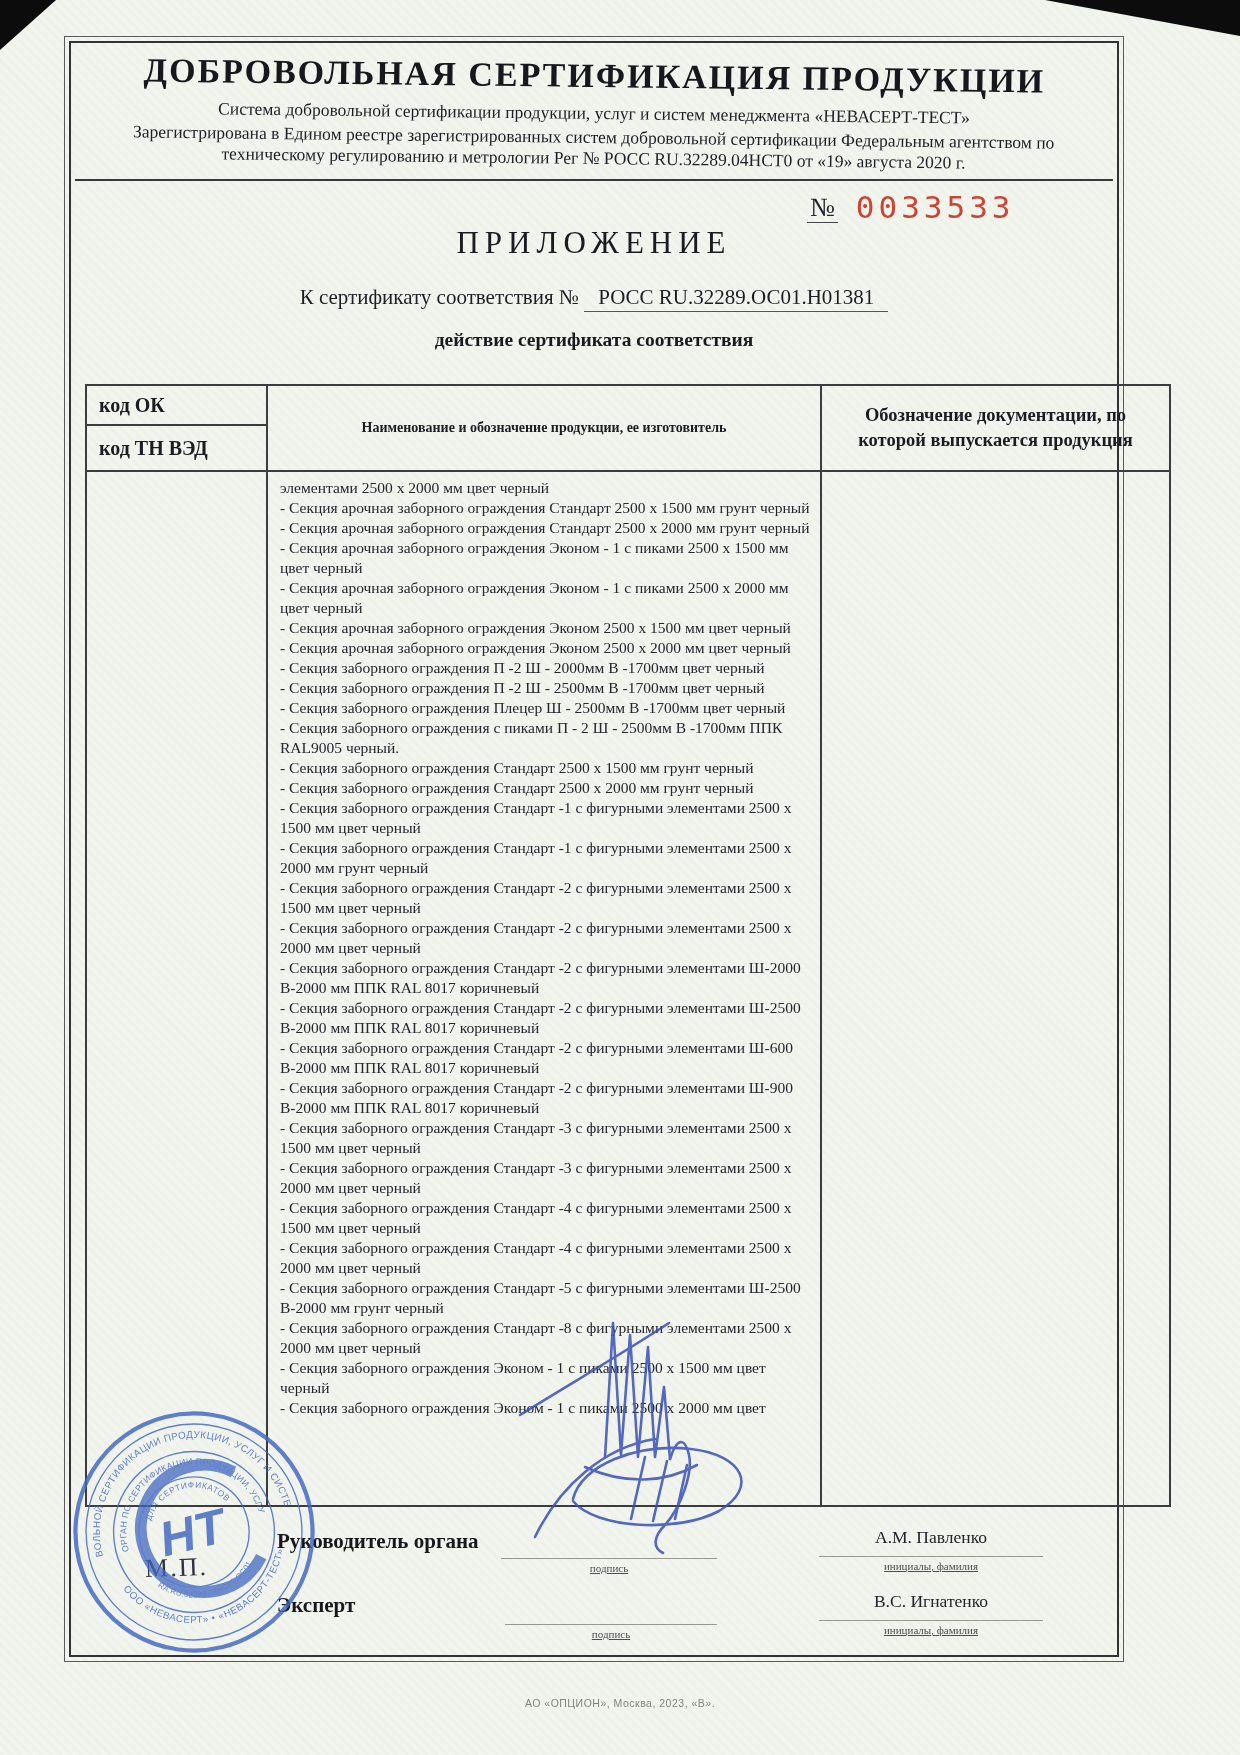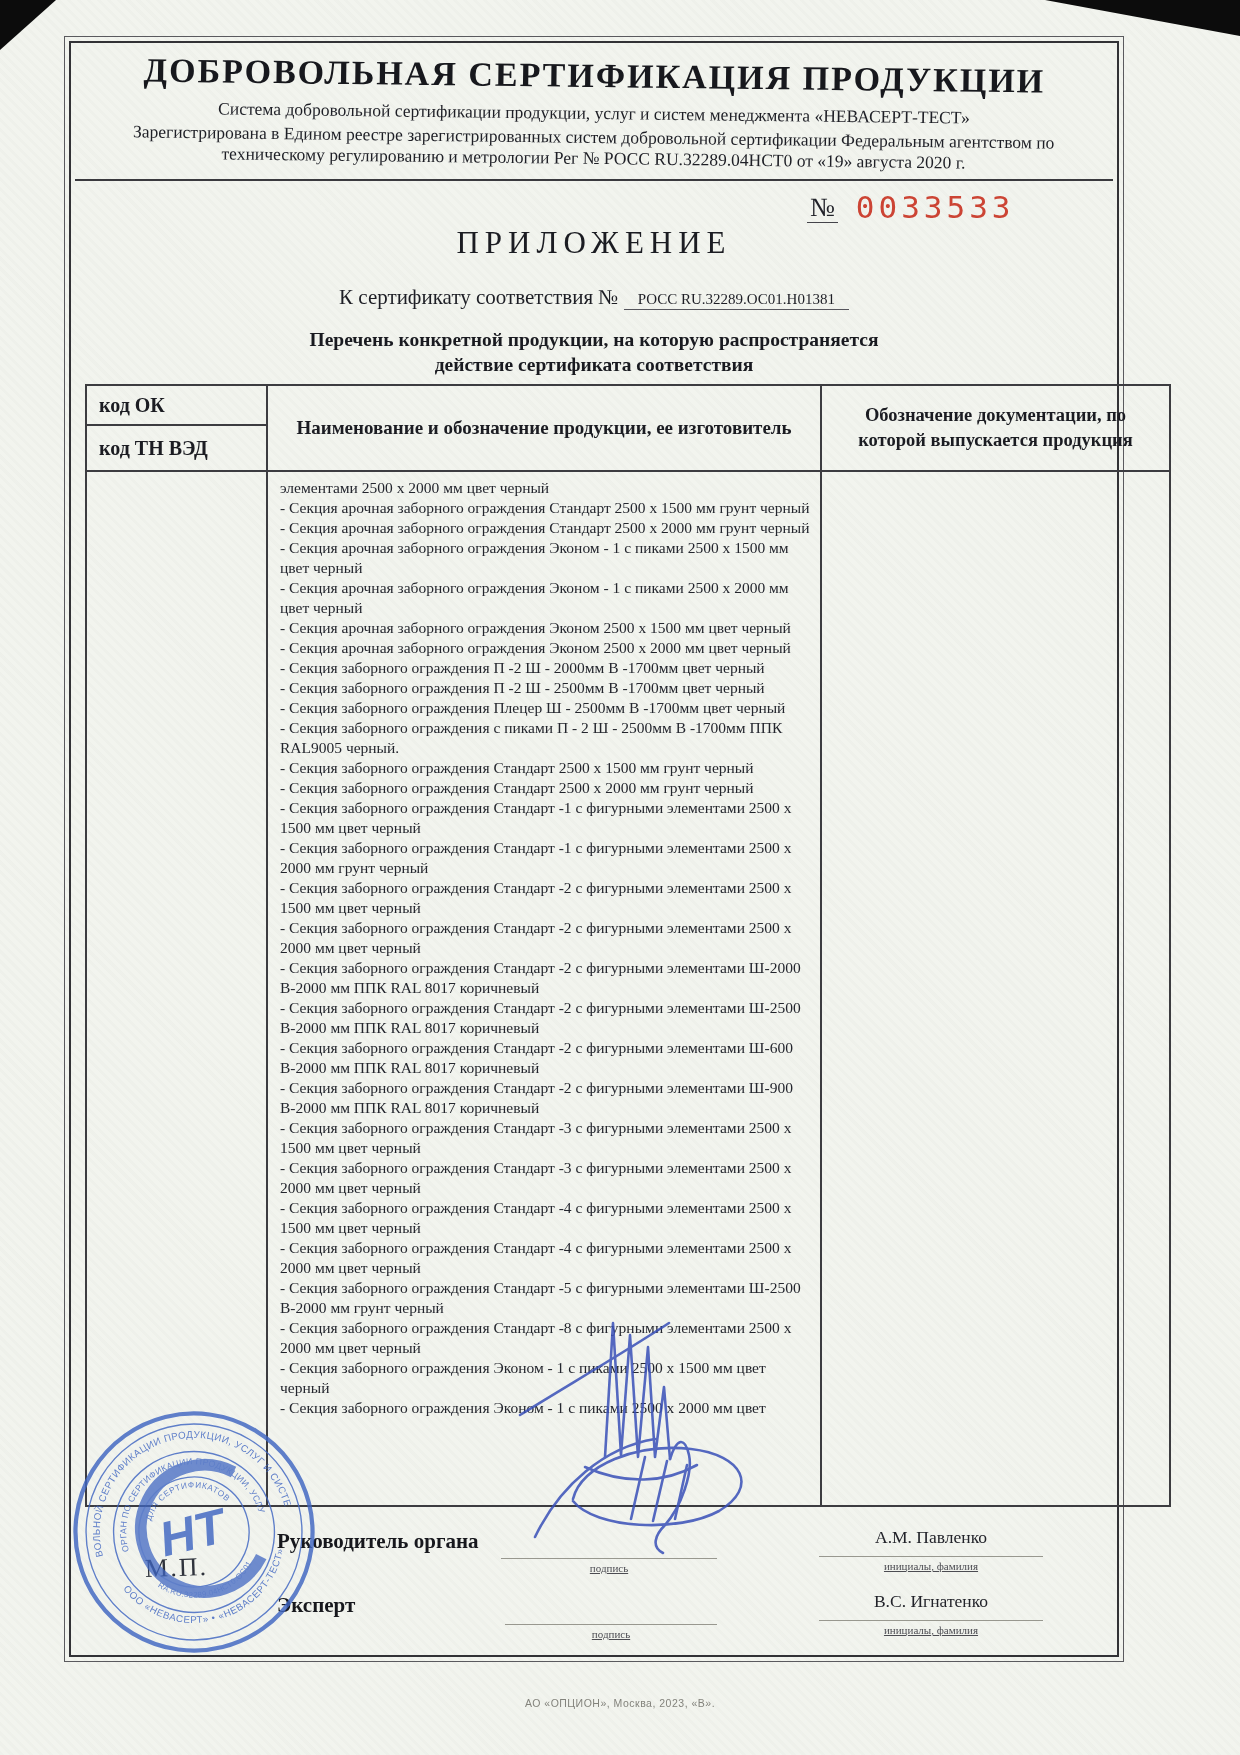--- a/index.html
+++ b/index.html
@@ -42,30 +42,30 @@
   .serial-number{
     font-family:"DejaVu Sans Mono", monospace;font-size:31px;color:#cc4434;
     letter-spacing:4px;margin-left:14px;vertical-align:-2px;
   }
 
   .appendix-title{
     position:absolute;left:0;right:0;top:188px;text-align:center;
     font-size:31px;font-weight:normal;letter-spacing:6px;color:#1b1c22;
   }
   .cert-line{position:absolute;left:0;right:0;top:248px;text-align:center;font-size:21px;color:#1d1e25;}
-  .cert-number{border-bottom:1.5px solid #55555c;padding:0 14px 2px 14px;font-size:15px;}
+  .cert-number{border-bottom:1.5px solid #55555c;padding:0 14px 2px 14px;font-size:21px;}
   .scope{position:absolute;left:0;right:0;top:290px;text-align:center;font-weight:bold;font-size:19.5px;line-height:25px;color:#191a20;}
 
   
   .products-table{
     position:absolute;left:20px;top:347px;width:956px;border-collapse:collapse;
     table-layout:fixed;z-index:2;
   }
   .products-table th,.products-table td{border:2px solid #3c3c40;}
-  .products-table th{font-size:19px;font-weight:bold;color:#1b1c22;}
+  .products-table th{font-size:14px;font-weight:bold;color:#1b1c22;}
   th.c1a,th.c1b{width:161px;text-align:left;padding:4px 6px 4px 12px;font-size:20px;}
   th.c1a{height:30px;}
   th.c1b{height:36px;}
   th.c2{width:500px;text-align:center;padding:4px 26px;line-height:26px;}
   th.c3{width:295px;text-align:center;padding:4px 26px;line-height:25px;font-size:18.5px;}
   td.bc1,td.bc2,td.bc3{vertical-align:top;height:1031px;overflow:hidden;}
   .cell-products{
     padding:5px 8px 0 11px;font-size:15.5px;line-height:20px;color:#24262e;
     overflow:hidden;max-height:1026px;
   }
@@ -110,21 +110,20 @@
   </div>
 
   <div class="appendix-title">ПРИЛОЖЕНИЕ</div>
 
   <div class="cert-line">
     <span>К сертификату соответствия №</span>
     <span class="cert-number">РОСС RU.32289.ОС01.Н01381</span>
   </div>
 
   <div class="scope">
-    <div>Перечень конкретной продукции, на которую распространяется</div>
     <div>действие сертификата соответствия</div>
   </div>
 
   <table class="products-table">
     <thead>
       <tr>
         <th class="c1a">код ОК</th>
         <th class="c2" rowspan="2">Наименование и обозначение продукции, ее изготовитель</th>
         <th class="c3" rowspan="2">Обозначение документации, по которой выпускается продукция</th>
       </tr>

